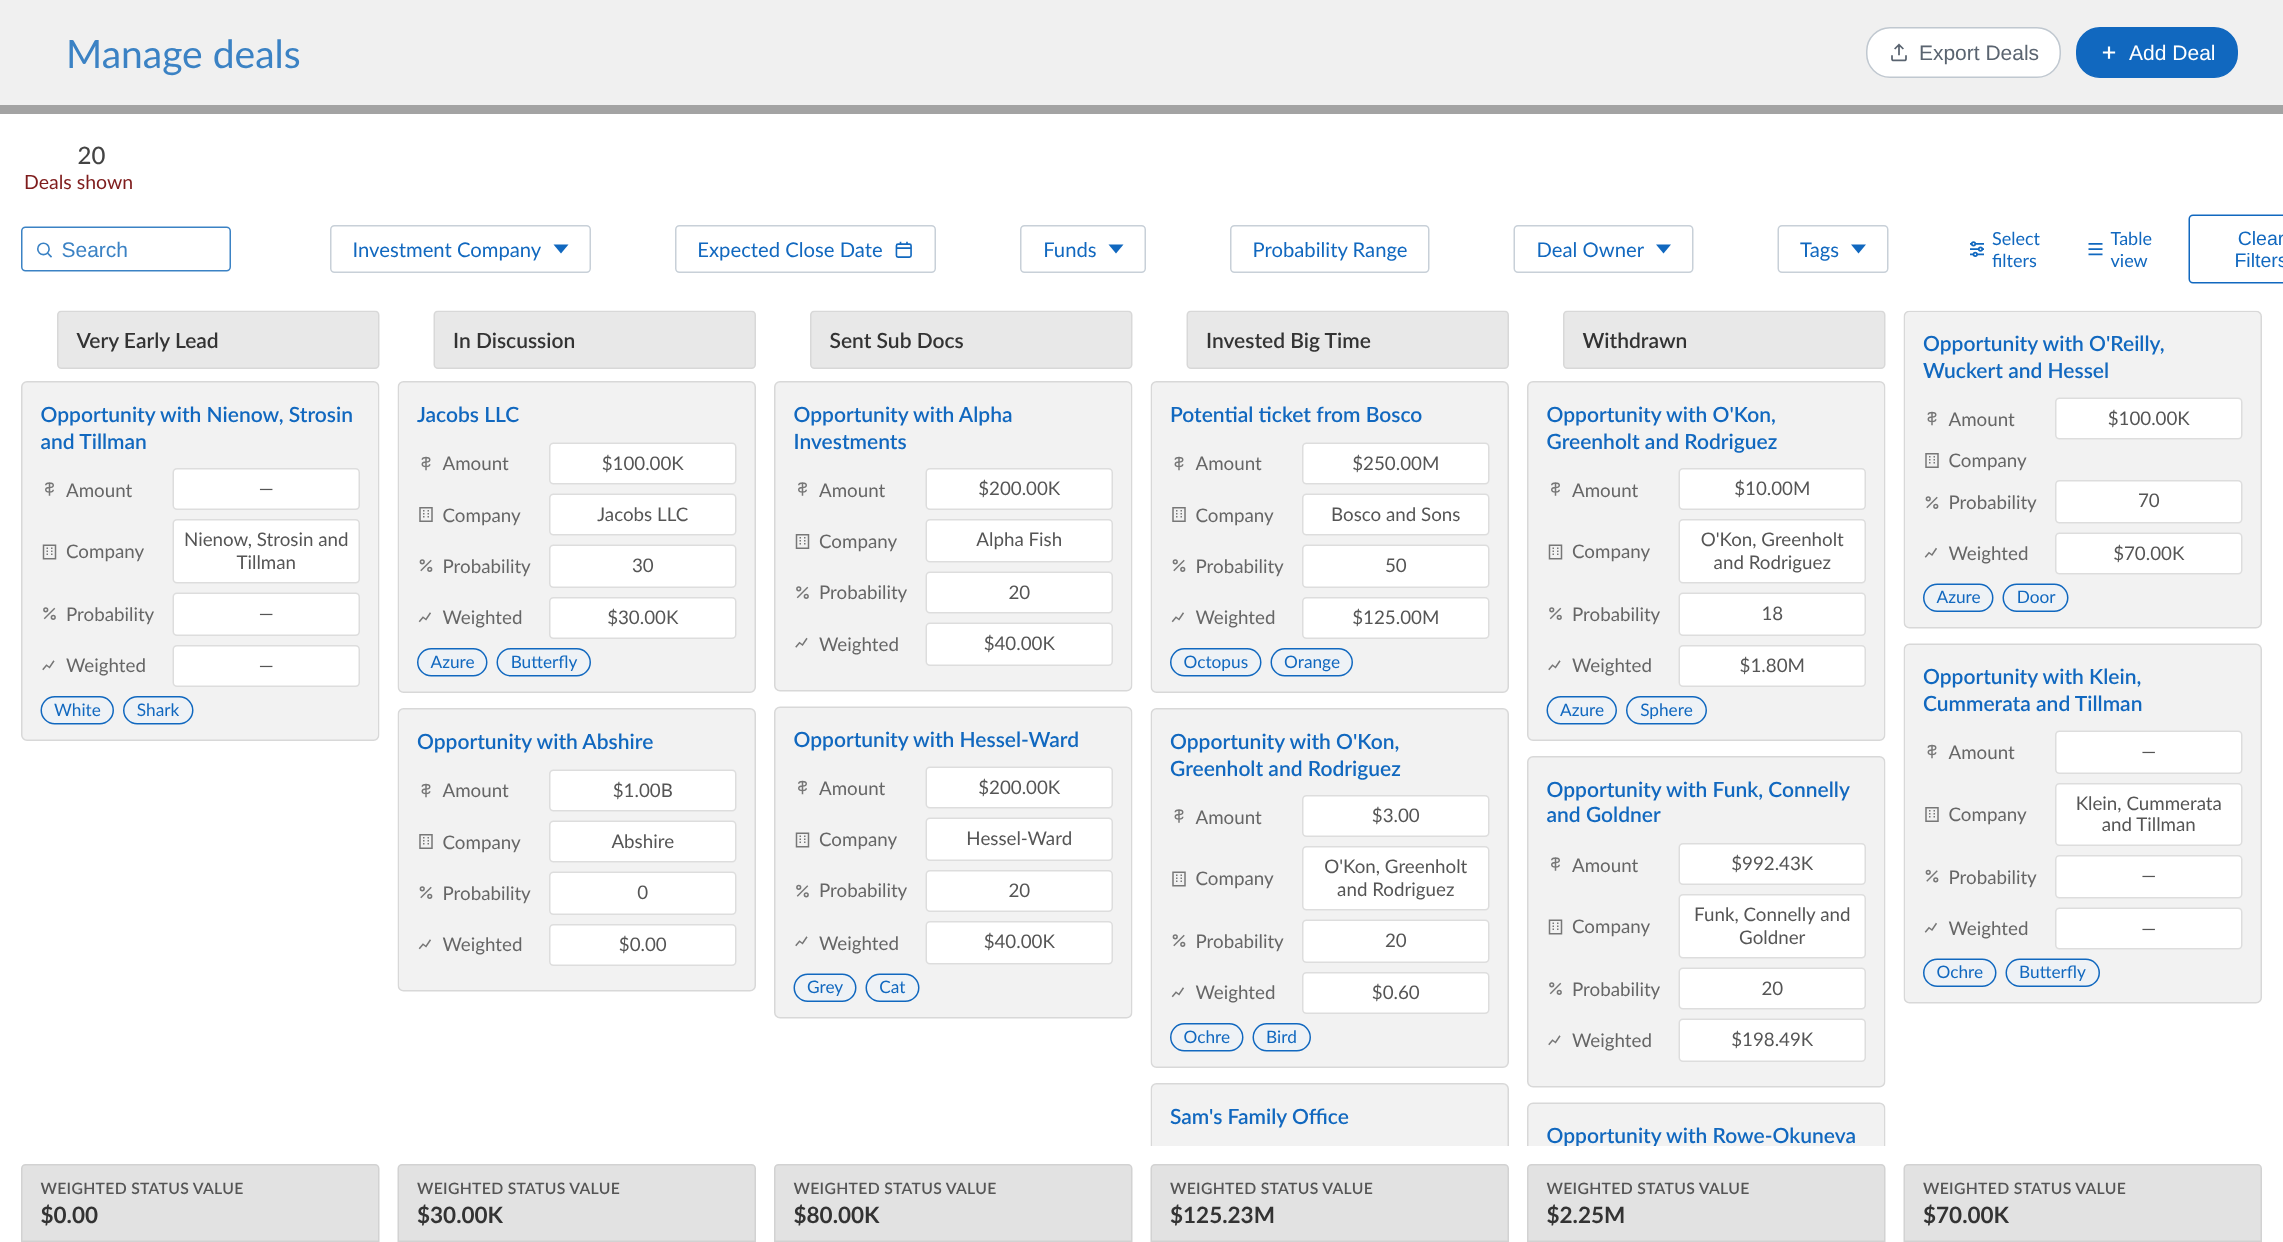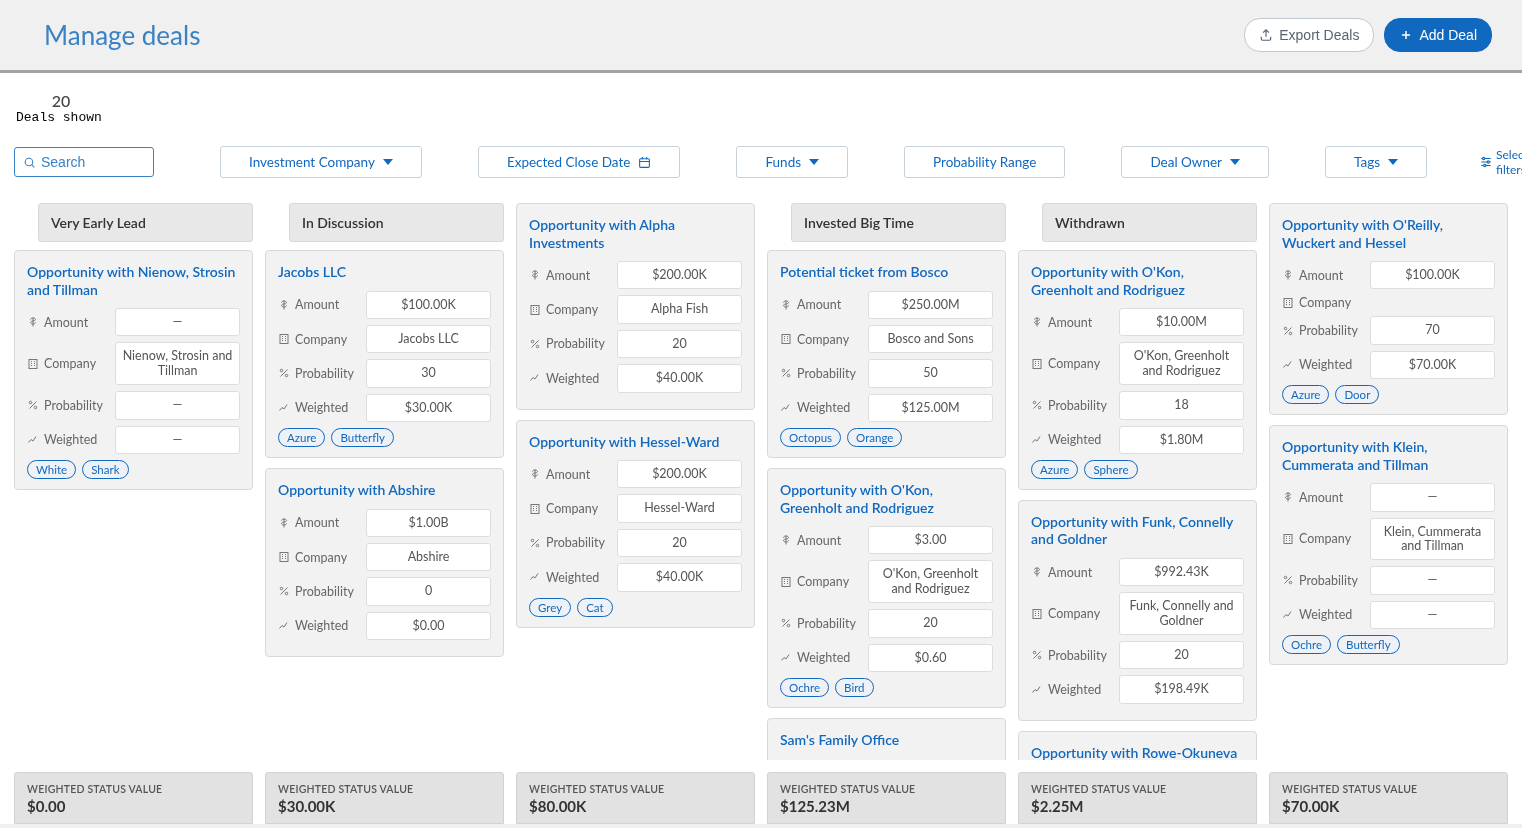--- a/index.html
+++ b/index.html
@@ -39,25 +39,25 @@
   color: #5a6470;
 }
 .btn-primary {
   background: #1168bf;
   color: #fff;
   border: 1px solid #1168bf;
 }
 .main {
   background: #fff;
   padding: 14px 14px 0 14px;
-  border-top: 3px solid #a3a3a3;
+  border-top: 6px solid #a3a3a3;
 }
 .stat-block { padding: 4px 0 10px 2px; }
 .stat-num { font-size: 16px; font-weight: 500; color: #444; text-align: center; width: 90px; }
-.stat-label { font-size: 13px; color: #000000; font-family: Liberation Mono, monospace; }
+.stat-label { font-size: 13px; color: #7f1d1d; }
 .filters-row {
   display: flex;
   gap: 18px;
   align-items: center;
   padding: 4px 0 18px 0;
   flex-wrap: nowrap;
 }
 .search-box {
   border: 1px solid #3b82c4;
   border-radius: 3px;
@@ -75,21 +75,21 @@
   color: #3b82c4;
   font-size: 14px;
   width: 100%;
   background: transparent;
 }
 .search-box input::placeholder { color: #3b82c4; }
 .filter-pill {
   border: 1px solid #c8d0d8;
   background: #fff;
   border-radius: 3px;
-  padding: 7px 28px;
+  padding: 7px 14px;
   font-size: 13.5px;
   color: #1168bf;
   display: inline-flex;
   align-items: center;
   gap: 8px;
   cursor: pointer;
   white-space: nowrap;
 }
 .action-link {
   color: #1168bf;
@@ -502,20 +502,21 @@
                   </svg>
                 </span>
       <span>Weighted</span>
     </div>
     <div class="val">$0.00</div>
   </div>
     </div>
         </div>
   </div>
       <div class="col">
+    <div class="col-header">Sent Sub Docs</div>
     <div class="cards">
           <div class="card">
       <div class="card-title">Opportunity with Alpha Investments</div>
       <div class="card-row">
     <div class="lbl">
       <span class="ico">
                   <svg width="12" height="12" viewBox="0 0 24 24" fill="none" stroke="#777" stroke-width="2">
                     <path d="M12 3v18M7 7c0-1.5 2-3 5-3s5 1.5 5 3-2 3-5 3-5 1.5-5 3 2 3 5 3 5-1.5 5-3"></path>
                   </svg>
                 </span>

